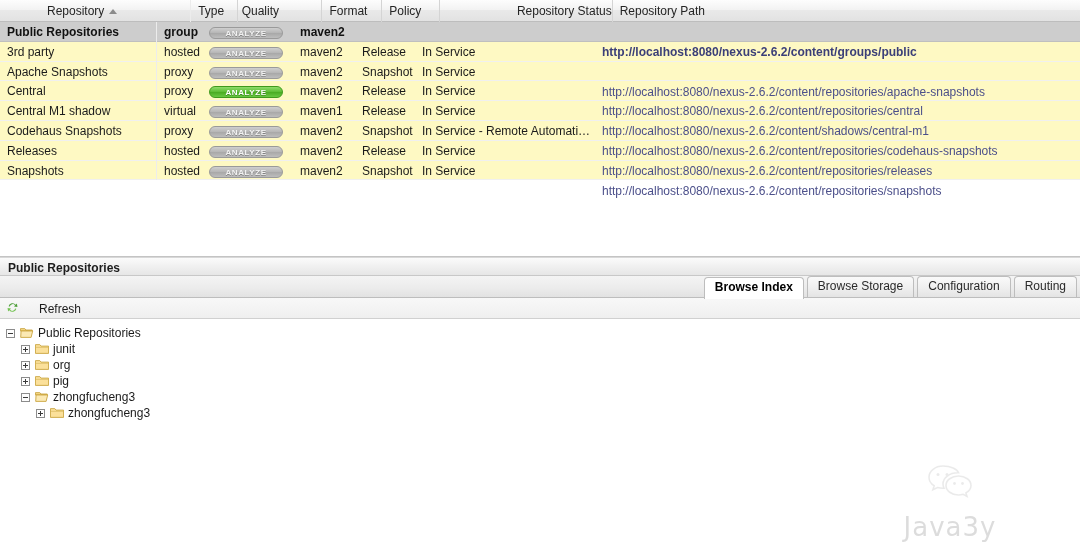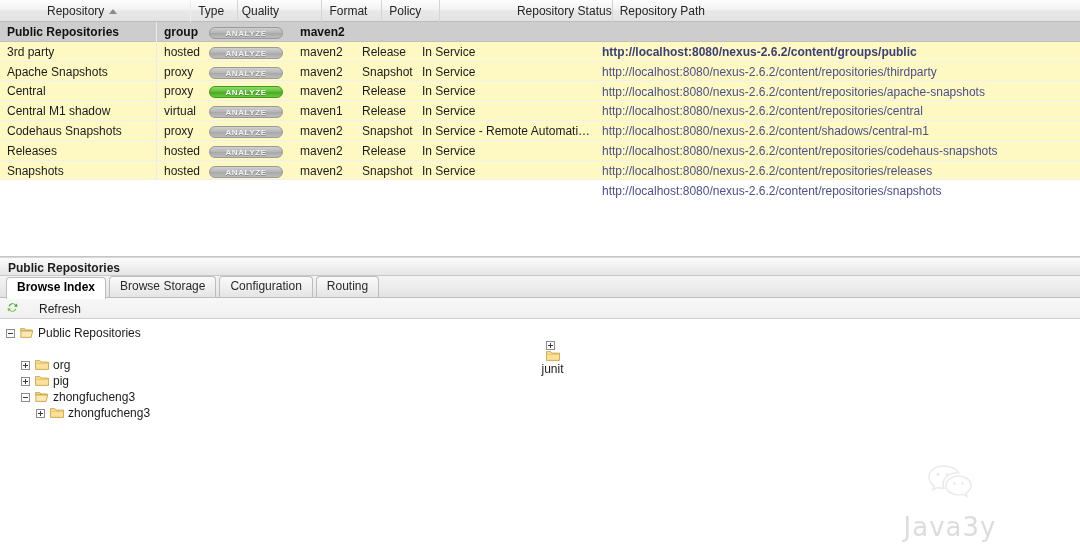--- a/index.html
+++ b/index.html
@@ -68,21 +68,21 @@
   
   .detail-panel{position:absolute;left:0;top:257px;width:1080px;height:292px;
      background:#fff;box-sizing:border-box;}
   .panel-title{height:19px;box-sizing:border-box;padding:3px 0 0 8px;
      font-weight:bold;font-size:12px;color:#1d1d1d;
      background:linear-gradient(to bottom,#fbfbfb 0%,#f0f0f0 50%,#e6e6e6 100%);
      border-top:1px solid #d8d8d8;border-bottom:1px solid #c8c8c8;}
 
   .tabbar{height:22px;box-sizing:border-box;position:relative;
      background:linear-gradient(to bottom,#f4f4f4 0%,#ebebeb 60%,#e2e2e2 100%);
-     border-bottom:1px solid #bdbdbd;padding-left:6px;}
+     border-bottom:1px solid #bdbdbd;padding-left:6px;text-align:right;}
   .tab{display:inline-block;height:21px;line-height:19px;box-sizing:border-box;
      padding:0 10px;margin-right:3px;font-size:12px;color:#2a2a2a;
      border:1px solid #bdbdbd;border-bottom:none;
      border-radius:4px 4px 0 0;vertical-align:top;
      background:linear-gradient(to bottom,#fafafa 0%,#efefef 55%,#e4e4e4 100%);}
   .tab.active{background:#ffffff;font-weight:bold;color:#000;
      border-color:#bdbdbd;position:relative;top:1px;height:22px;}
 
   .toolbar{height:21px;box-sizing:border-box;padding:3px 0 0 6px;
      background:linear-gradient(to bottom,#f8f8f8 0%,#efefef 100%);
@@ -139,21 +139,20 @@
           <div class="cell c-stat"></div>
           <div class="cell c-path path">http://localhost:8080/nexus-2.6.2/content/groups/public</div>
         </div>
         <div class="row">
           <div class="cell c-repo">3rd party</div>
           <div class="cell c-type">hosted</div>
           <div class="cell c-qual"><span class="pill gray">ANALYZE</span></div>
           <div class="cell c-fmt">maven2</div>
           <div class="cell c-pol">Release</div>
           <div class="cell c-stat">In Service</div>
-          <div class="cell c-path path">http://localhost:8080/nexus-2.6.2/content/repositories/thirdparty</div>
         </div>
         <div class="row">
           <div class="cell c-repo">Apache Snapshots</div>
           <div class="cell c-type">proxy</div>
           <div class="cell c-qual"><span class="pill gray">ANALYZE</span></div>
           <div class="cell c-fmt">maven2</div>
           <div class="cell c-pol">Snapshot</div>
           <div class="cell c-stat">In Service</div>
           <div class="cell c-path path">http://localhost:8080/nexus-2.6.2/content/repositories/apache-snapshots</div>
         </div>
@@ -227,21 +226,21 @@
         <div class="tnode" style="padding-left: 0px;">
           <span class="toggle"></span>
           <span class="folder">
             <svg width="14" height="12" viewBox="0 0 16 13">
               <path d="M0.5 1.5h5l1.3 1.6H14v1H0.5z" fill="#f7d98a" stroke="#c8a23c" stroke-width="1"></path>
               <path d="M1.2 4.2h13.3l-1.8 7.3H0.8z" fill="#fbe9b4" stroke="#c8a23c" stroke-width="1"></path>
             </svg>
           </span>
           <span class="lbl">Public Repositories</span>
         </div>
-        <div class="tnode" style="padding-left: 15px; flex-direction: column;">
+        <div class="tnode" style="padding-left: 15px;">
           <span class="toggle plus"></span>
           <span class="folder">
             <svg width="14" height="12" viewBox="0 0 16 13">
               <path d="M0.5 1.5h5l1.4 1.7h8.6v8.3H0.5z" fill="#fbe09a" stroke="#c8a23c" stroke-width="1"></path>
               <path d="M0.8 4.6h14.4" stroke="#d8b860" stroke-width=".8"></path>
             </svg>
           </span>
           <span class="lbl">junit</span>
         </div>
         <div class="tnode" style="padding-left: 15px;">

